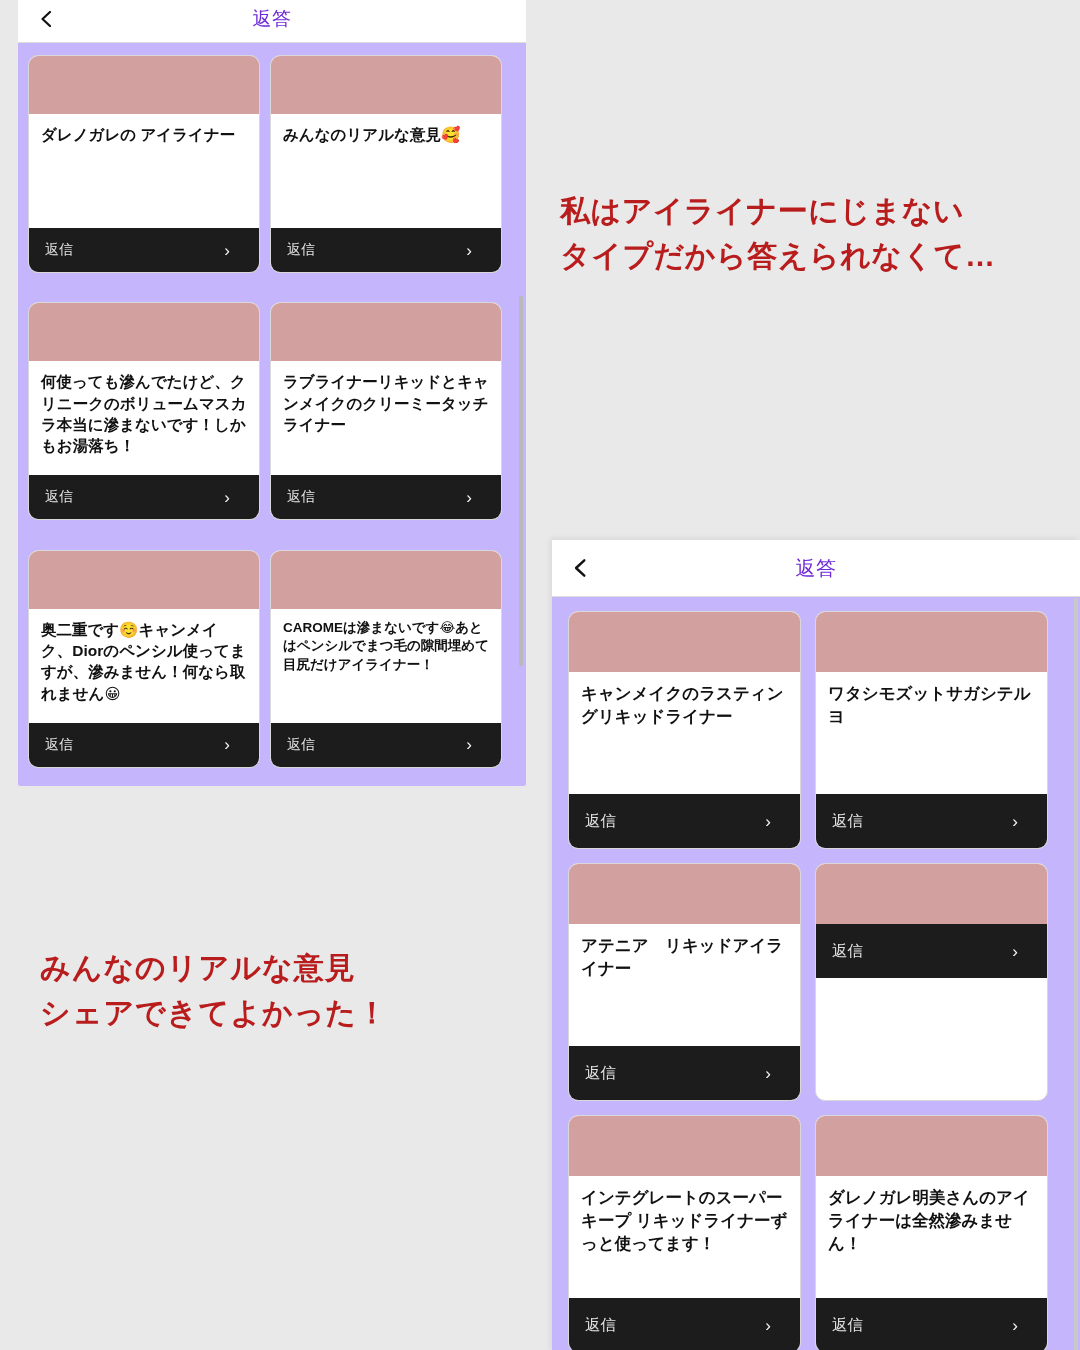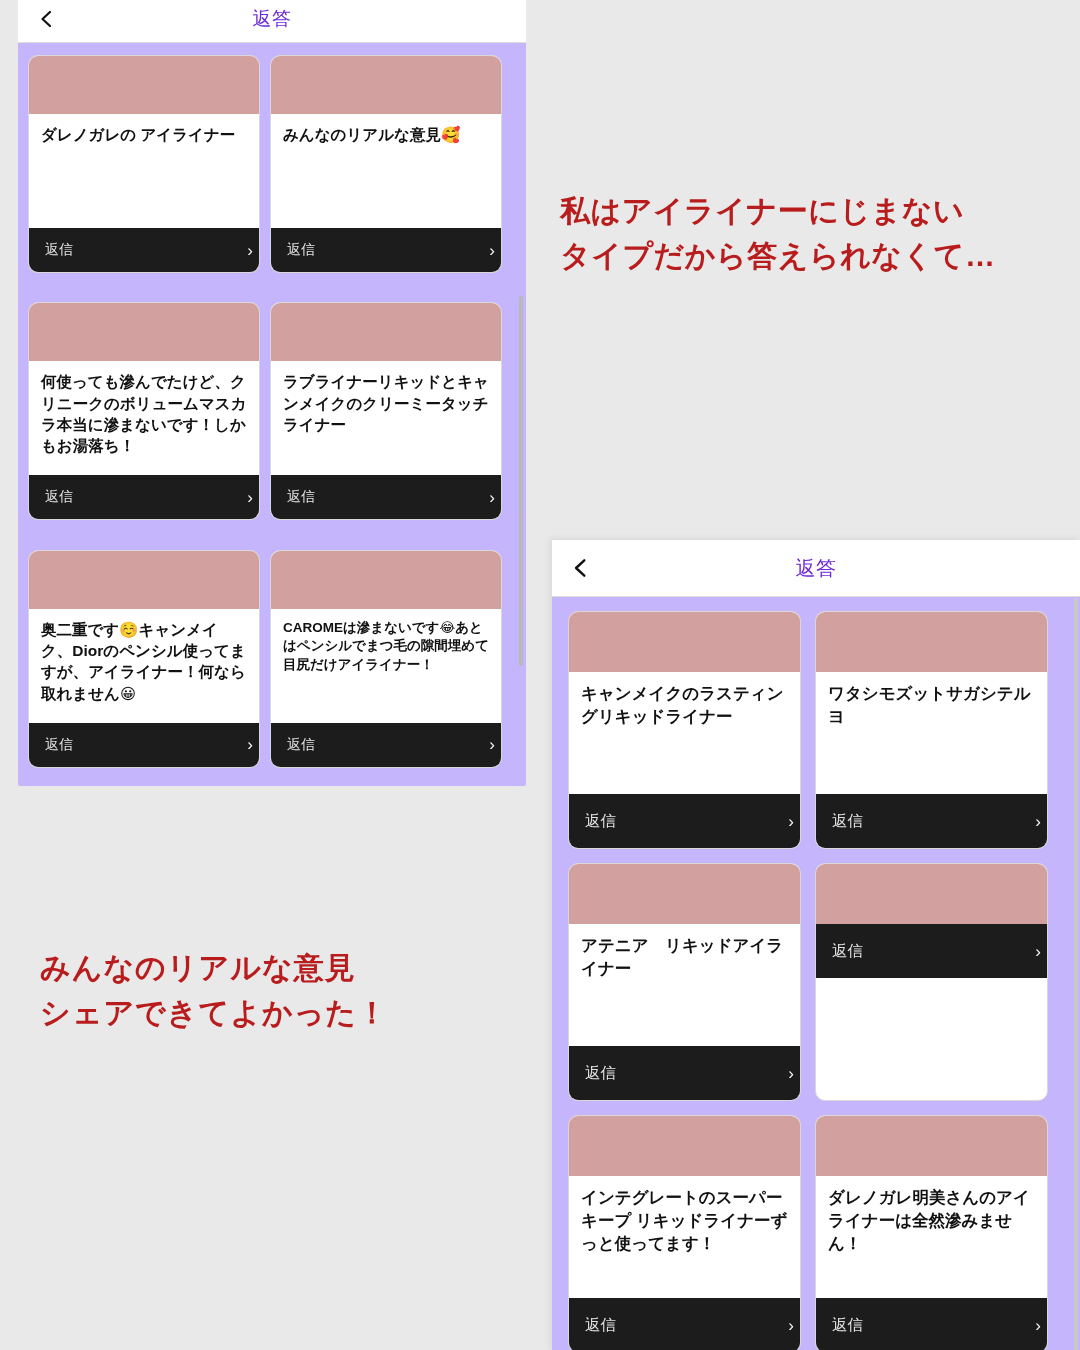--- a/index.html
+++ b/index.html
@@ -82,21 +82,21 @@
     font-weight: 700;
     line-height: 1.38;
     word-break: break-all;
   }
   .card-footer {
     background: #1c1c1c;
     height: 50px;
     display: flex;
     align-items: center;
     justify-content: space-between;
-    padding: 0 6px 0 16px;
+    padding: 0 29px 0 16px;
     flex: none;
   }
   .card-footer .reply-label {
     color: #e3e3e3;
     font-size: 15px;
     font-weight: 400;
   }
   .chev {
     color: #ffffff;
     font-size: 17px;
@@ -230,21 +230,21 @@
       <div class="card-banner"></div>
       <div class="card-text">ラブライナーリキッドとキャンメイクのクリーミータッチライナー</div>
       <div class="card-footer">
         <span class="reply-label">返信</span>
         <span class="chev">›</span>
       </div>
     </div>
 
     <div class="card">
       <div class="card-banner"></div>
-      <div class="card-text">奥二重です☺️キャンメイク、Diorのペンシル使ってますが、アイライナー！何なら取れません😀</div>
+      <div class="card-text">奥二重です☺️キャンメイク、Diorのペンシル使ってますが、滲みません！何なら取れません😀</div>
       <div class="card-footer">
         <span class="reply-label">返信</span>
         <span class="chev">›</span>
       </div>
     </div>
 
     <div class="card">
       <div class="card-banner"></div>
       <div class="card-text text-sm">CAROMEは滲まないです😂あとはペンシルでまつ毛の隙間埋めて目尻だけアイライナー！</div>
       <div class="card-footer">

